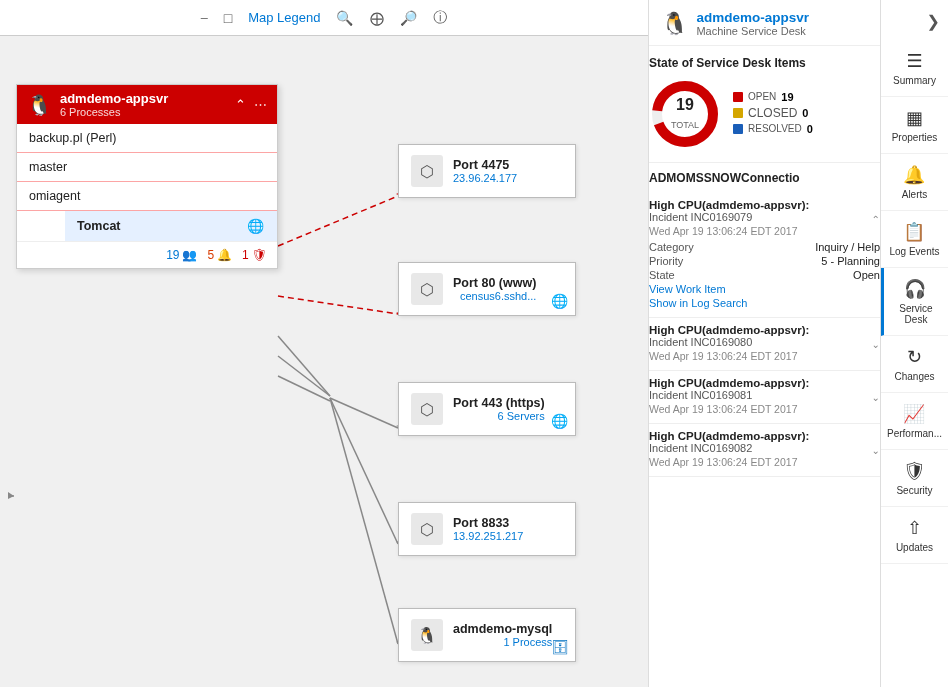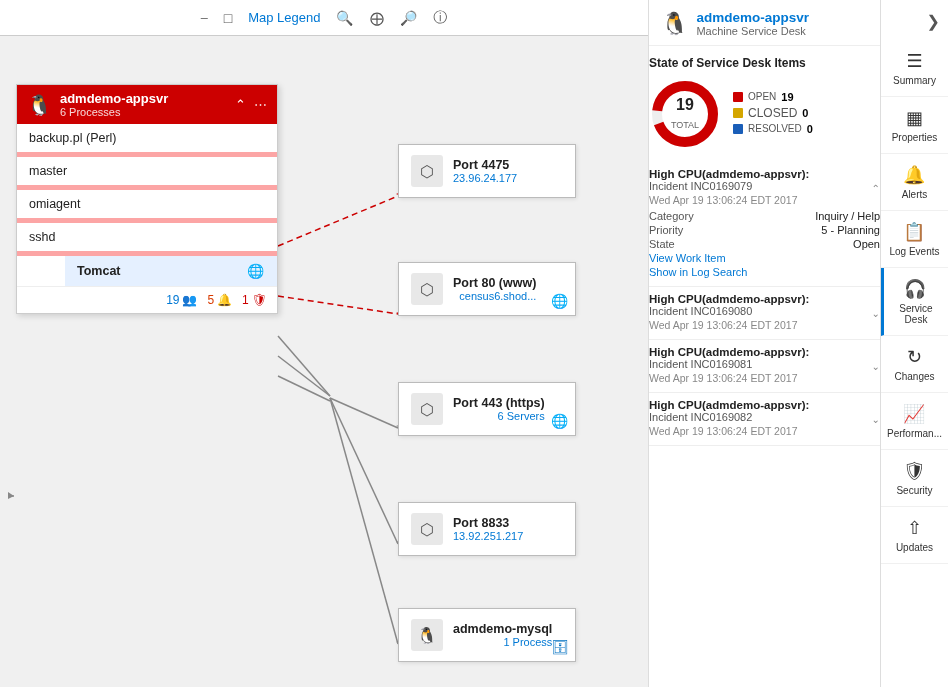--- a/index.html
+++ b/index.html
@@ -76,21 +76,21 @@
     }
     .process-card-header-icons {
       display: flex;
       gap: 8px;
       font-size: 13px;
     }
     .process-list-item {
       padding: 7px 12px;
       font-size: 12.5px;
       color: #222;
-      border-bottom: 5px solid #fca5a5;
+      border-bottom: 1px solid #fca5a5;
       display: flex;
       align-items: center;
       justify-content: space-between;
     }
     .process-list-item.active {
       background: #e5f0ff;
       font-weight: 600;
       margin-left: 48px;
     }
     .process-list-item:last-child {
@@ -406,23 +406,20 @@
 
       <div>
         <div class="process-list-item">
           <span>backup.pl (Perl)</span>
         </div>
         <div class="process-list-item">
           <span>master</span>
         </div>
         <div class="process-list-item">
           <span>omiagent</span>
-        </div>
-        <div class="process-list-item">
-          <span>sshd</span>
         </div>
         <div class="process-list-item active">
           <span>Tomcat</span>
           <span style="font-size:14px;color:#0078d4;">🌐</span>
         </div>
       </div>
 
       <div class="process-card-footer">
         <span class="badge badge-blue">
           <span>19</span>
@@ -444,21 +441,21 @@
       <div class="node-box-info">
         <div class="node-box-title">Port 4475</div>
         <div class="node-box-sub">23.96.24.177</div>
       </div>
     </div>
 
     <div class="node-box" style="top:226px;left:398px;">
       <div class="node-box-icon">⬡</div>
       <div class="node-box-info">
         <div class="node-box-title">Port 80 (www)</div>
-        <div class="node-box-sub">census6.shod...</div>
+        <div class="node-box-sub">census6.sshd...</div>
       </div>
       <span class="node-badge">🌐</span>
     </div>
 
     <div class="node-box" style="top:346px;left:398px;">
       <div class="node-box-icon">⬡</div>
       <div class="node-box-info">
         <div class="node-box-title">Port 443 (https)</div>
         <div class="node-box-sub">6 Servers</div>
       </div>
@@ -525,20 +522,21 @@
           <span class="legend-count">0</span>
         </div>
         <div class="legend-item">
           <div class="legend-dot" style="background:#1a5eb8;"></div>
           <span style="font-size:10px;color:#555;text-align:right;">RESOLVED</span>
           <span class="legend-count">0</span>
         </div>
       </div>
     </div>
 
+    <div style="font-size:12px;font-weight:700;color:#222;margin-bottom:8px;border-top:1px solid #eee;padding-top:8px;">ADMOMSSNOWConnectio</div>
 
     <div class="incident-row">
       <div class="incident-header">
         <div>
           <div class="incident-title">High CPU(admdemo-appsvr):</div>
           <div class="incident-id">Incident INC0169079</div>
           <div class="incident-date">Wed Apr 19 13:06:24 EDT 2017</div>
         </div>
         <span class="chevron-icon">⌃</span>
       </div>

